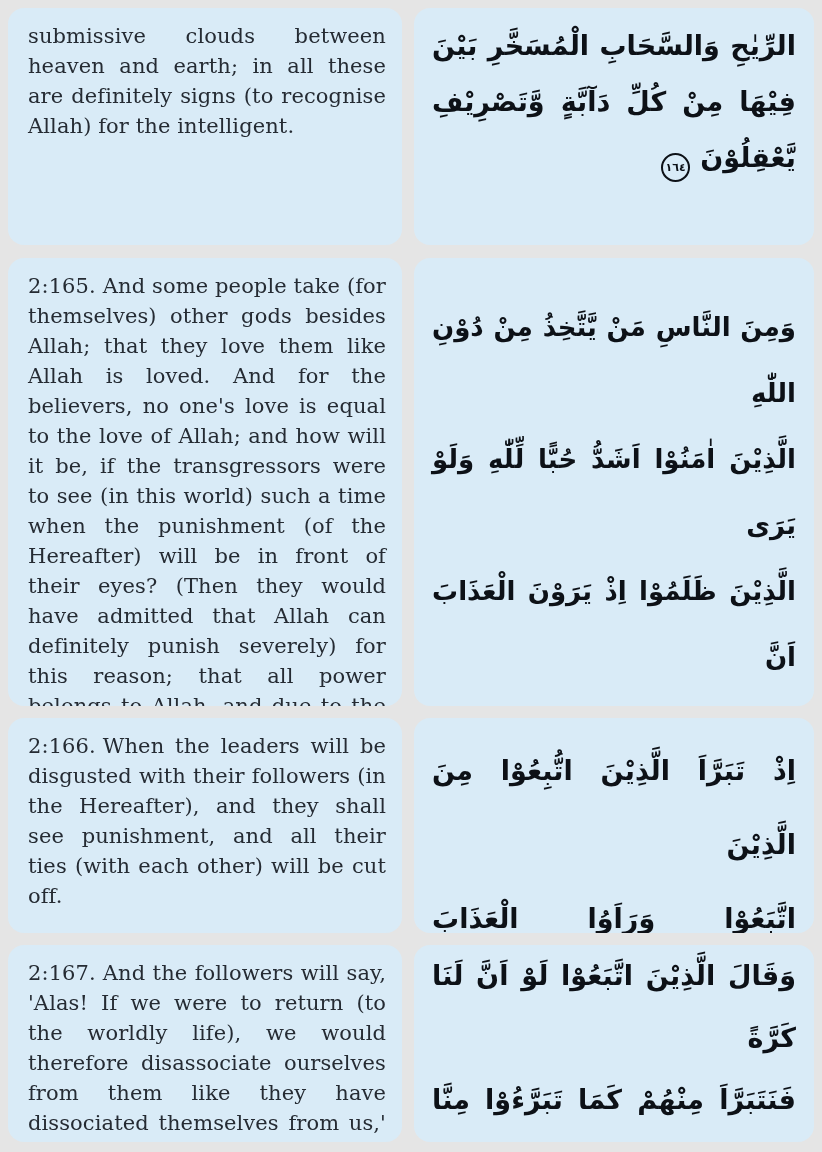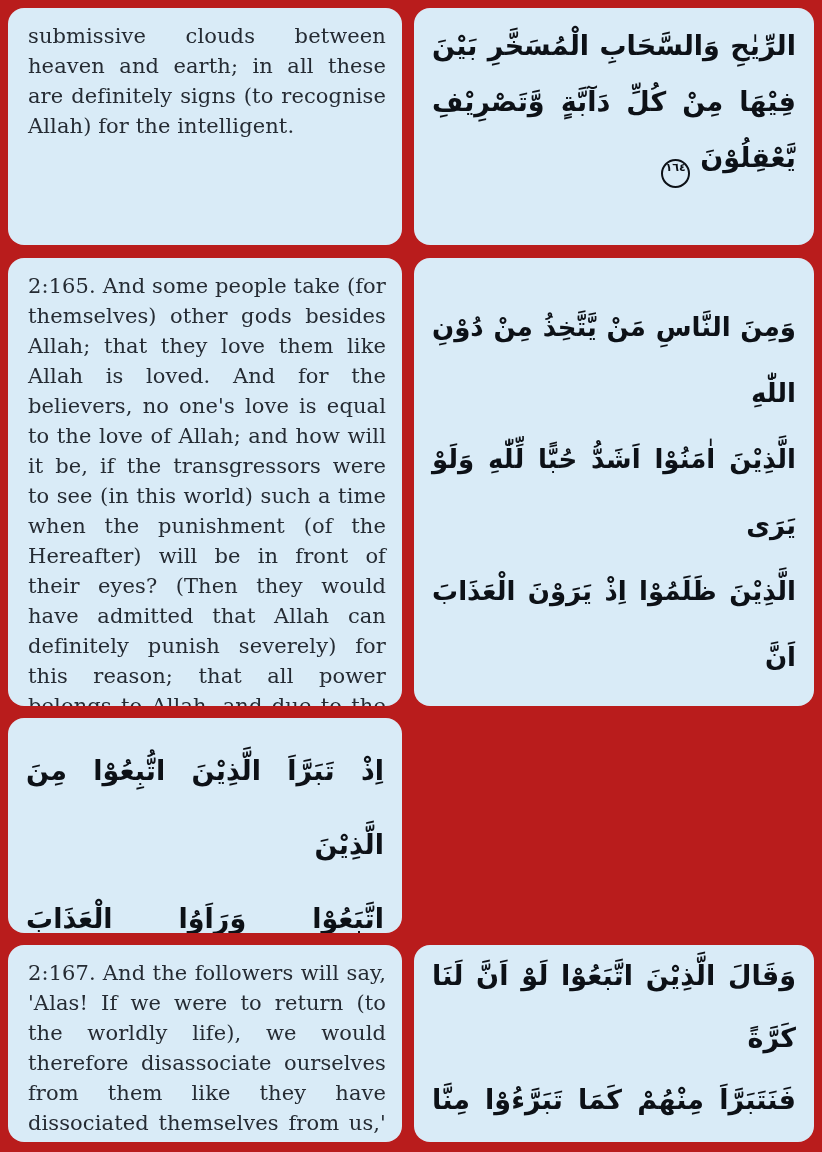--- a/index.html
+++ b/index.html
@@ -1,21 +1,21 @@
 <!DOCTYPE html>
 <html lang="en"><head>
 <meta charset="utf-8">
 <title>Quran Translation Page</title>
 <style>
   html,body{margin:0;padding:0;background:#ffffff;}
   body{width:822px;height:1152px;overflow:hidden;
        font-family:"DejaVu Serif","Liberation Serif",serif;}
 
   .page{position:relative;width:822px;height:1152px;box-sizing:border-box;
-        padding-top:8px;background:#b91c1c;}
+        padding-top:8px;background:#e5e5e5;}
 
   .row{display:grid;grid-template-columns:394px 400px;column-gap:12px;margin-left:8px;}
   .r2{margin-top:13px}
   .r3{margin-top:12px}
   .r4{margin-top:12px}
 
   .box{background:#d9ebf7;border-radius:16px;box-sizing:border-box;overflow:hidden;}
   .r1 .box{height:237px}
   .r2 .box{height:448px}
   .r3 .box{height:215px}
@@ -36,21 +36,21 @@
   .aline{text-align:justify;text-align-last:justify;}
   .aline.last{text-align-last:right;}
   .r1 .aline{font-size:27px;line-height:56px;}
   .r2 .arabic-box{padding-top:36px;}
   .r2 .aline{font-size:26px;line-height:66px;}
   .r3 .arabic-box{padding-top:16px;}
   .r3 .aline{font-size:27px;line-height:74px;}
   .r4 .arabic-box{padding-top:0;}
   .r4 .aline{font-size:27px;line-height:62px;}
 
-  .verse-circle{display:inline-flex;align-items:flex-start;justify-content:center;
+  .verse-circle{display:inline-flex;align-items:center;justify-content:center;
                 width:25px;height:25px;border:2.5px solid #0d1117;border-radius:50%;
                 font-size:11px;line-height:normal;margin:0 10px;vertical-align:-4px;
                 background:transparent;}
 </style>
 </head>
 <body>
 
 <div class="page">
 
   <section class="row r1">
@@ -72,20 +72,23 @@
     </div>
     <div class="box arabic-box" dir="rtl">
       <div class="aline">وَمِنَ النَّاسِ مَنْ يَّتَّخِذُ مِنْ دُوْنِ اللّٰهِ</div>
       <div class="aline">الَّذِيْنَ اٰمَنُوْا اَشَدُّ حُبًّا لِّلّٰهِ وَلَوْ يَرَى</div>
       <div class="aline">الَّذِيْنَ ظَلَمُوْا اِذْ يَرَوْنَ الْعَذَابَ اَنَّ</div>
 
     </div>
   </section>
 
   <section class="row r3">
+    <div class="box english-box">
+      <p class="etext"><b class="vref">2:166.</b><span>When the leaders will be disgusted with their followers (in the Hereafter), and they shall see punishment, and all their ties (with each other) will be cut off.</span></p>
+    </div>
     <div class="box arabic-box" dir="rtl">
       <div class="aline">اِذْ تَبَرَّاَ الَّذِيْنَ اتُّبِعُوْا مِنَ الَّذِيْنَ</div>
       <div class="aline">اتَّبَعُوْا وَرَاَوُا الْعَذَابَ وَتَقَطَّعَتْ بِهِمُ</div>
 
     </div>
   </section>
 
   <section class="row r4">
     <div class="box english-box">
       <p class="etext"><b class="vref">2:167.</b><span>And the followers will say, 'Alas! If we were to return (to the worldly life), we would therefore disassociate ourselves from them like they have dissociated themselves from us,' this is how</span></p>

